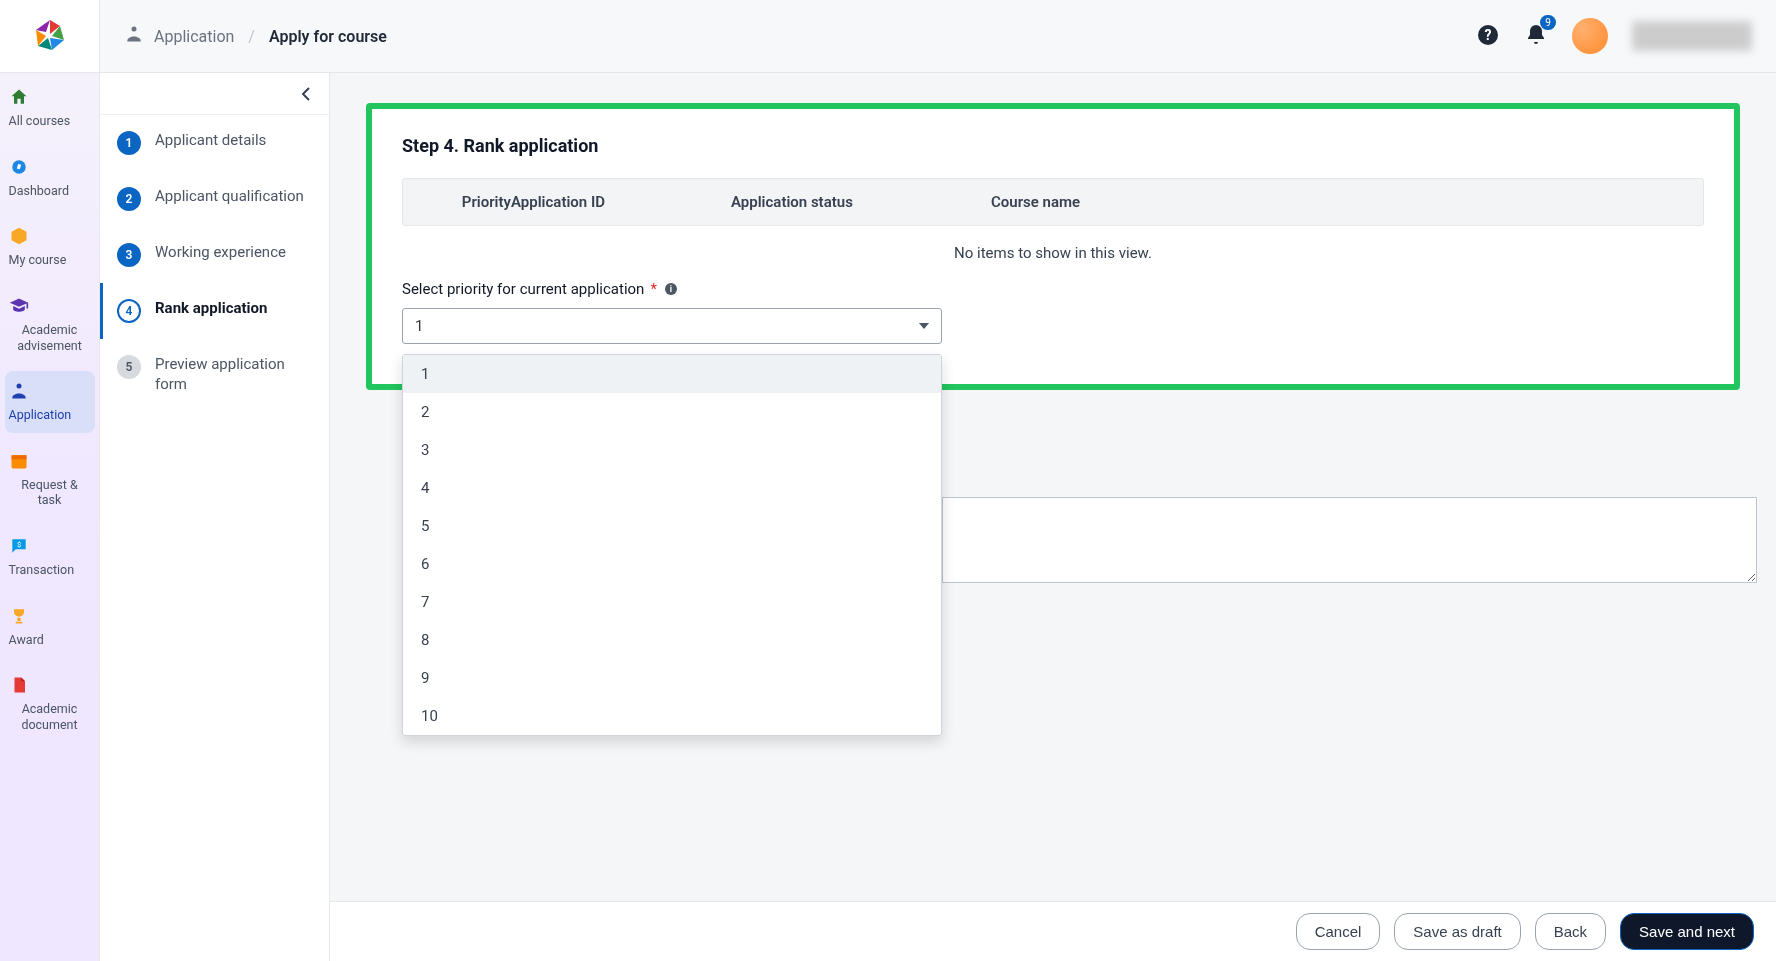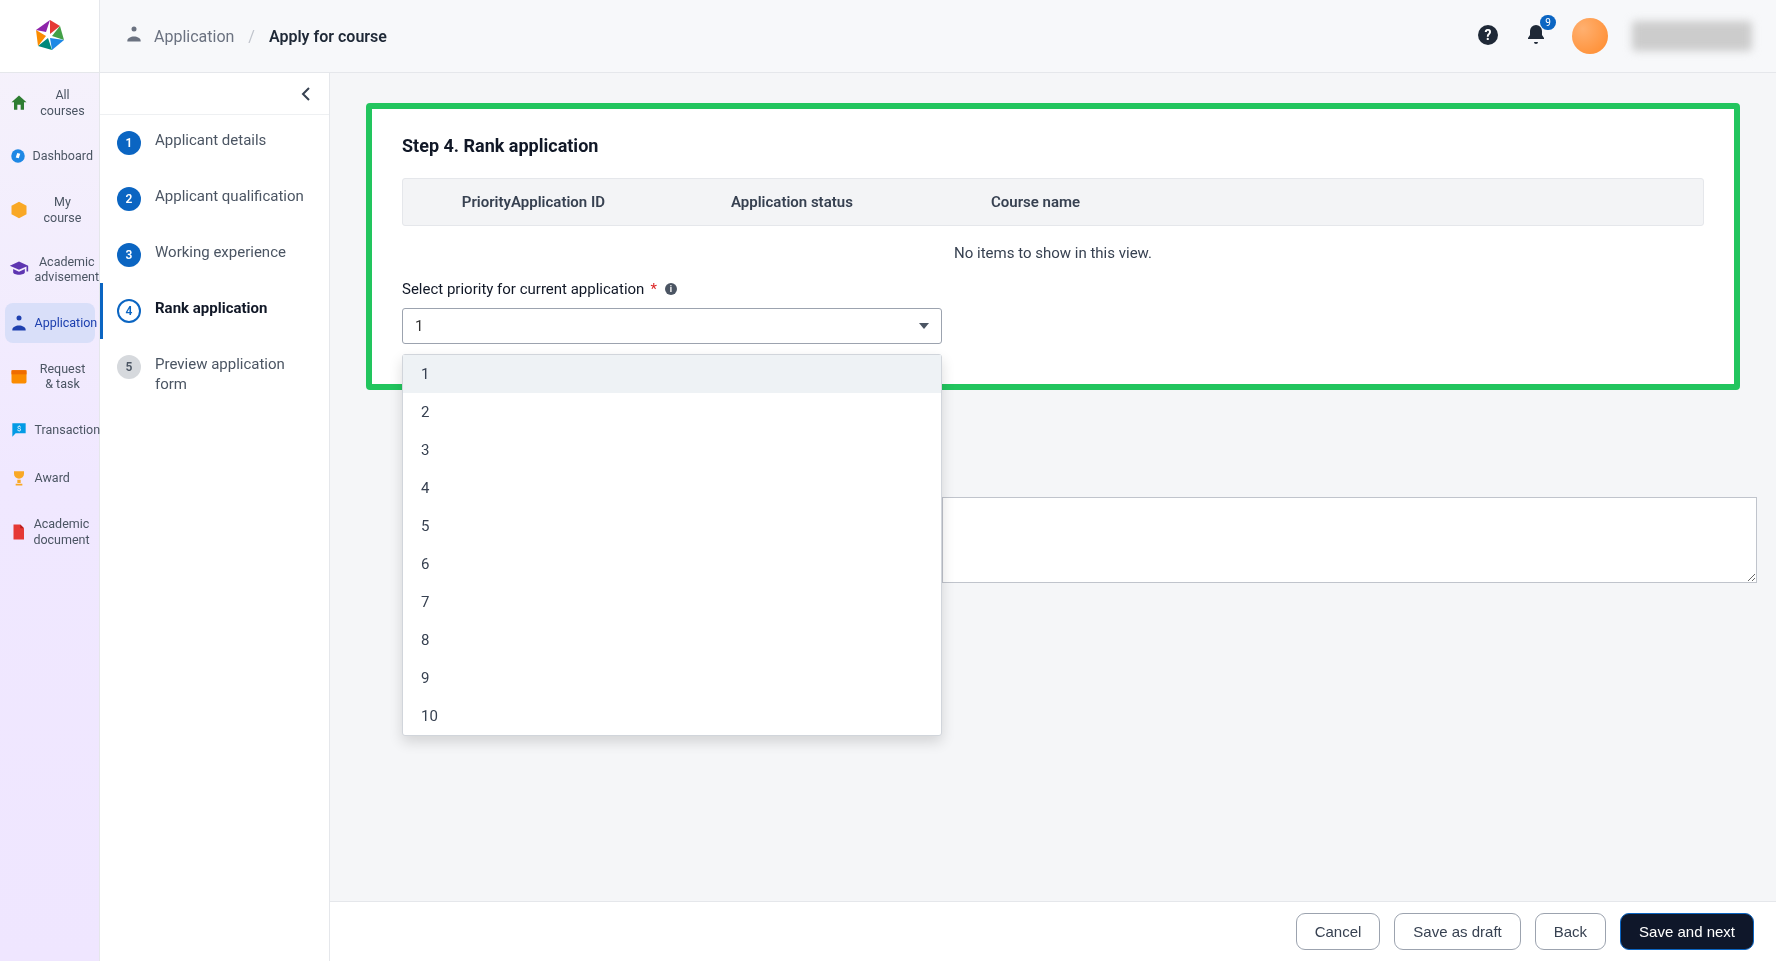--- a/index.html
+++ b/index.html
@@ -2,21 +2,21 @@
 <html><head>
 <meta charset="utf-8">
 <style>
 * { box-sizing: border-box; margin: 0; padding: 0; }
 body { font-family: -apple-system, BlinkMacSystemFont, "Segoe UI", Roboto, Arial, sans-serif; font-size: 14px; color: #333; background: #f5f6f8; width: 1776px; height: 961px; overflow: hidden; }
 
 
 .icon-sidebar { position: fixed; left: 0; top: 0; width: 100px; height: 100%; background: linear-gradient(180deg, #f6f3fb 0, #f0e8ff 50%, #efe6ff 100%); display: flex; flex-direction: column; align-items: center; padding-top: 0; border-right: 1px solid #e5e7eb; }
 .icon-sidebar .logo { width: 100%; height: 73px; display: flex; align-items: center; justify-content: center; border-bottom: 1px solid #e5e7eb; background: #fff; }
 .icon-sidebar .logo svg { width: 40px; height: 40px; }
-.icon-sidebar .item { width: 90px; margin: 4px 0; padding: 10px 4px; display: flex; align-items: center; gap: 6px; font-size: 12.5px; color: #4b5563; text-align: center; cursor: pointer; border-radius: 8px; line-height: 1.25; }
+.icon-sidebar .item { width: 90px; margin: 4px 0; padding: 10px 4px; display: flex; flex-direction: column; align-items: flex-start; gap: 6px; font-size: 12.5px; color: #4b5563; text-align: center; cursor: pointer; border-radius: 8px; line-height: 1.25; }
 .icon-sidebar .item.active { background: #d9dff9; color: #1e40af; }
 .icon-sidebar .item .ic { width: 20px; height: 20px; display: flex; align-items: center; justify-content: center; }
 
 
 .topbar { position: fixed; left: 100px; top: 0; right: 0; height: 73px; background: #f7f8fa; border-bottom: 1px solid #e5e7eb; display: flex; align-items: center; padding: 0 24px; justify-content: space-between; }
 .breadcrumb { display: flex; align-items: center; font-size: 16px; color: #6b7280; }
 .breadcrumb .bicon { margin-right: 10px; color: #6b7280; }
 .breadcrumb .sep { margin: 0 14px; color: #c0c4cc; }
 .breadcrumb .current { color: #1f2937; font-weight: 600; }
 .topbar-right { display: flex; align-items: center; gap: 24px; }
@@ -55,21 +55,21 @@
 .dropdown { position: absolute; left: 0; top: 46px; width: 100%; background: #fff; border: 1px solid #d1d5db; border-radius: 3px; box-shadow: 0 6px 14px rgba(0,0,0,0.14); z-index: 50; }
 .dropdown .scroll { max-height: 392px; overflow-y: auto; }
 .dropdown .opt { padding: 10px 18px; font-size: 15px; color: #374151; cursor: pointer; }
 .dropdown .opt:hover, .dropdown .opt.hover { background: #eef2f5; }
 .dropdown::-webkit-scrollbar { width: 10px; }
 
 .textarea-behind { position: absolute; left: 570px; top: 388px; width: 815px; height: 86px; border: 1px solid #c0c4cc; background: #fff; resize: both; }
 
 
 .footer { position: fixed; left: 330px; right: 0; bottom: 0; height: 60px; display: flex; align-items: center; justify-content: flex-end; gap: 14px; padding: 0 22px; border-top: 1px solid #e5e7eb; background: #fff; }
-.btn { border: 1px solid #9ca3af; background: #fff; color: #374151; padding: 9px 18px; font-size: 15px; border-radius: 9px; cursor: pointer; }
+.btn { border: 1px solid #9ca3af; background: #fff; color: #374151; padding: 9px 18px; font-size: 15px; border-radius: 14px; cursor: pointer; }
 .btn.primary { background: #0f172a; color: #fff; border-color: #0b65c2; }
 
 
 .sort { display: inline-block; width: 10px; height: 14px; position: relative; }
 .sort::before, .sort::after { content: ''; position: absolute; left: 0; border-left: 4px solid transparent; border-right: 4px solid transparent; }
 .sort::before { top: 0; border-bottom: 5px solid #9ca3af; }
 .sort::after { bottom: 0; border-top: 5px solid #9ca3af; }
 </style>
 </head>
 <body>

